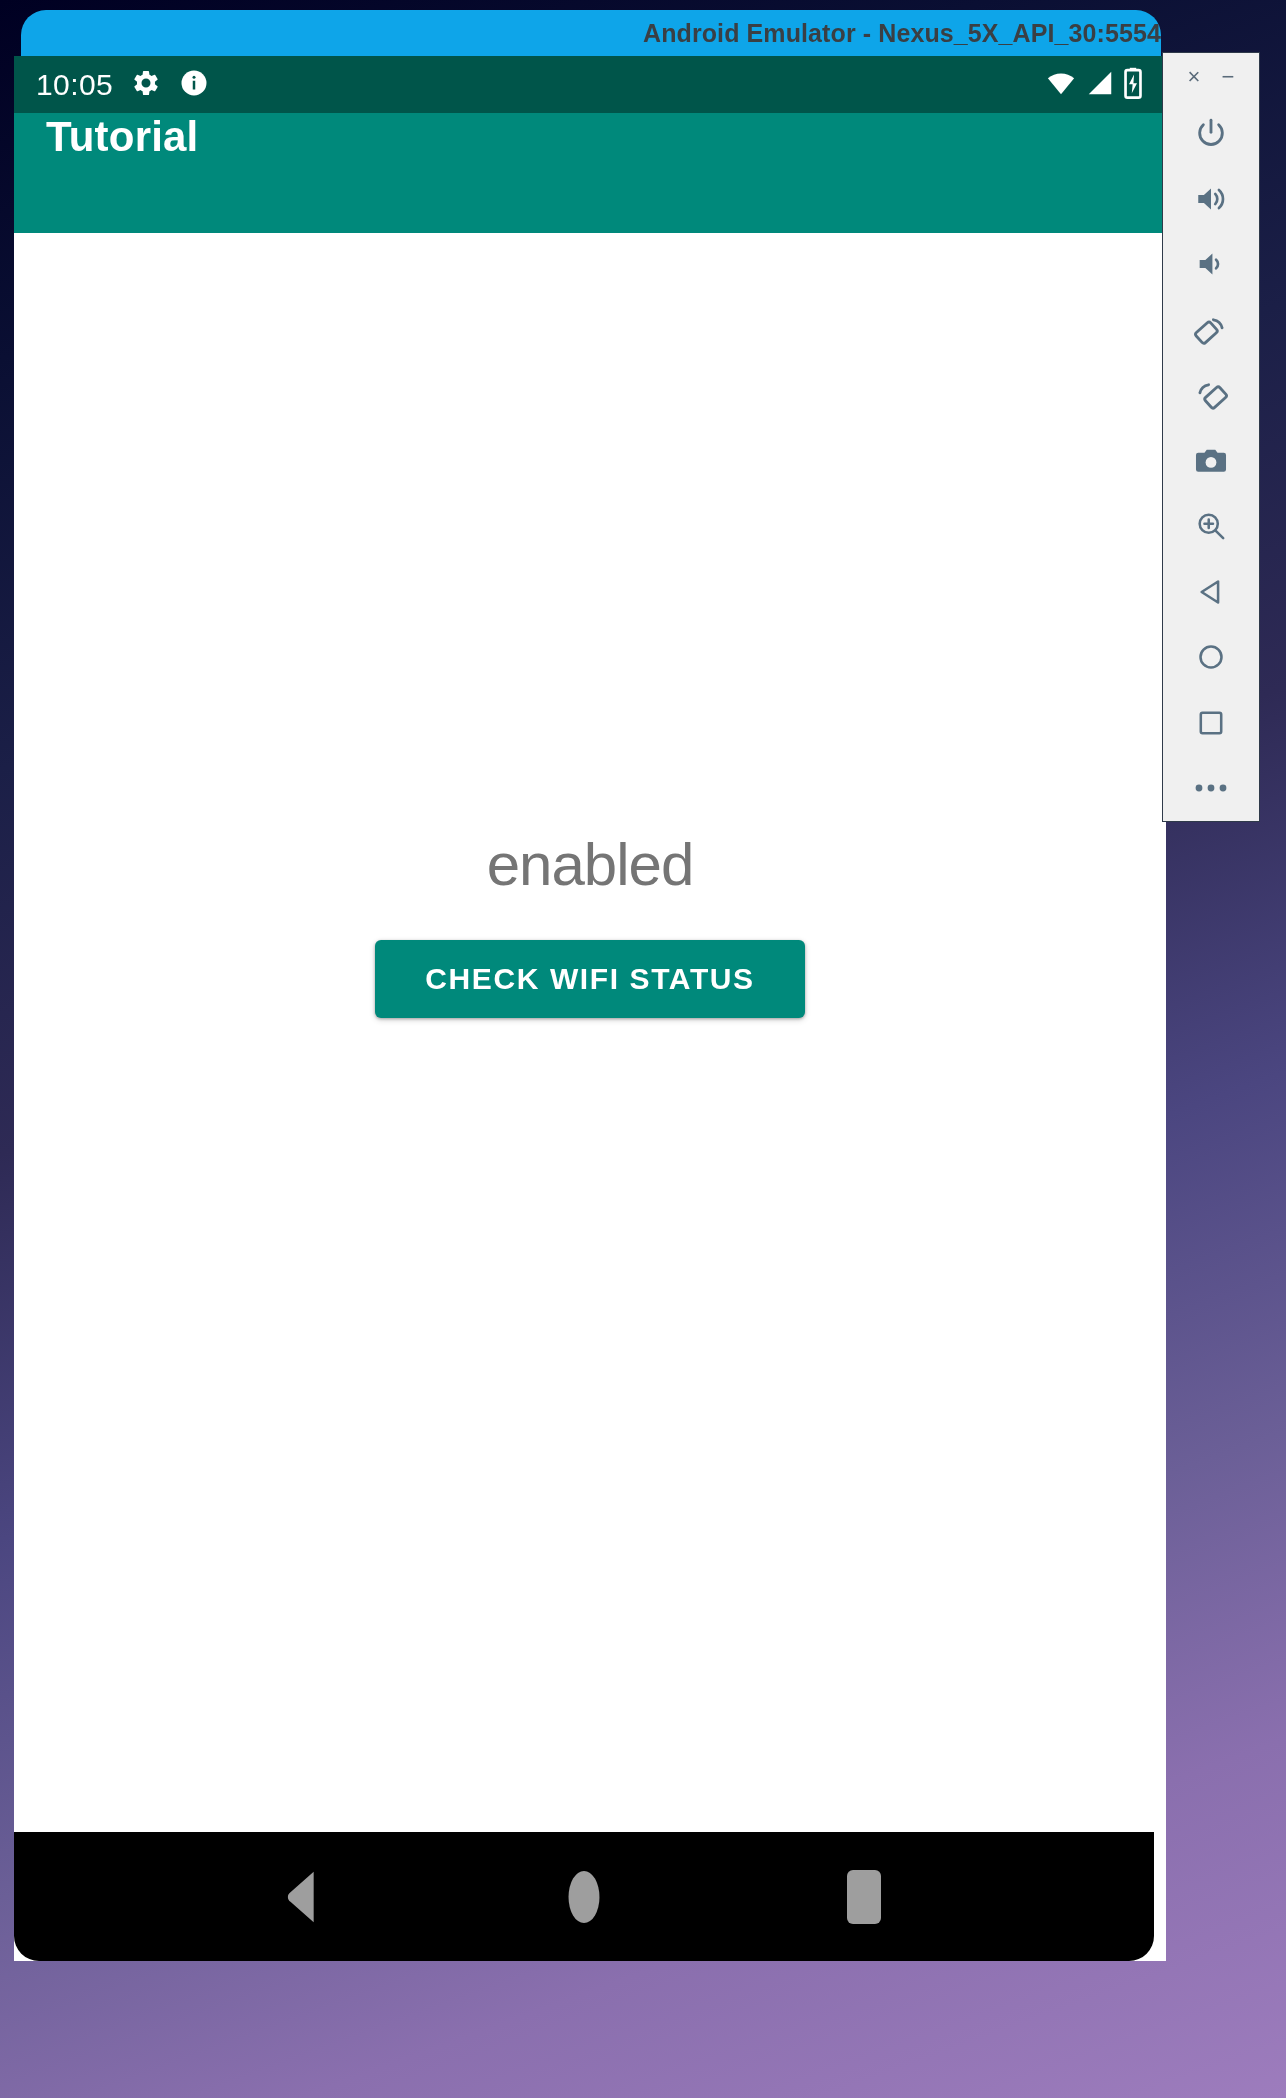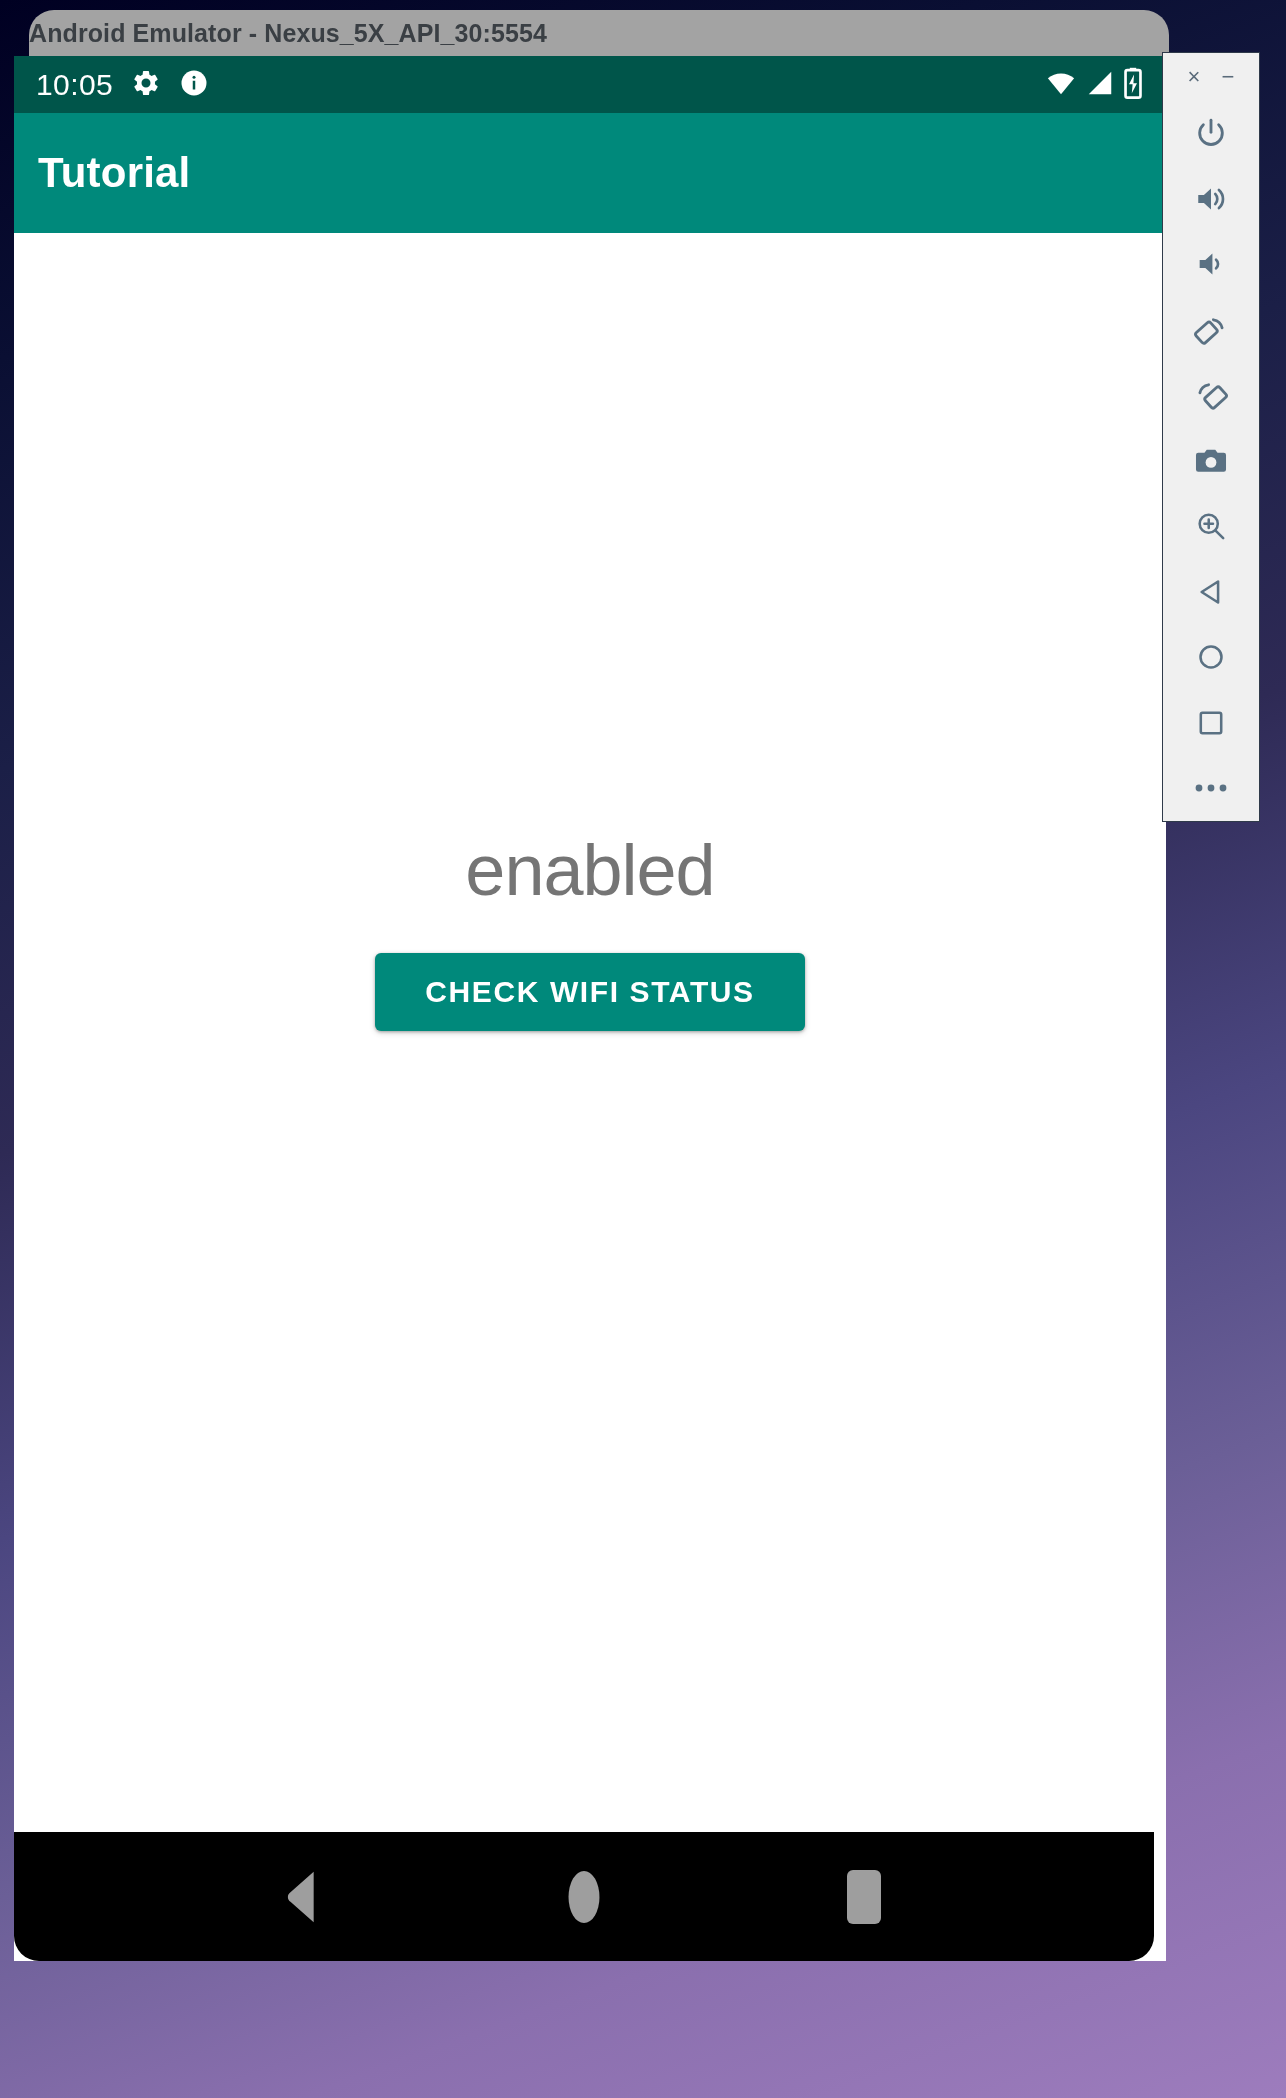--- a/index.html
+++ b/index.html
@@ -17,24 +17,24 @@
   }
 
   
   #emulator-window{
     position:absolute; left:14px; top:10px;
     width:1140px; height:2080px;
   }
 
   
   #window-titlebar{
-    position:absolute; left:15px; top:0; width:1140px; height:46px;
-    background:#a3a3a3;
+    position:absolute; left:7px; top:0; width:1140px; height:46px;
+    background:#0ea5e9;
     border-top-left-radius:25px; border-top-right-radius:25px;
-    display:flex; align-items:center; justify-content:flex-start;
+    display:flex; align-items:center; justify-content:flex-end;
   }
   #window-title{
     font-size:25px; font-weight:bold; color:#3a3f44;
     letter-spacing:.1px;
   }
 
   
   #device-screen{
     position:absolute; left:0; top:46px; width:1152px; height:1905px;
     background:#fde047; overflow:hidden;
@@ -45,32 +45,32 @@
     position:relative; height:57px; background:#00554a;
     display:flex; align-items:center; padding:0 22px;
   }
   .status-left{ display:flex; align-items:center; gap:18px; }
   #status-clock{ color:#fff; font-size:30px; letter-spacing:.4px; }
   .status-right{ margin-left:auto; display:flex; align-items:center; gap:7px; }
 
   
   #app-bar{
     height:120px; background:#00897b;
-    display:flex; align-items:center; padding:0 24px;
+    display:flex; padding:0 32px;
   }
   #app-bar-title{ color:#ffffff; font-size:42px; font-weight:bold; letter-spacing:.2px; }
 
   
   #app-content{
     height:1728px; background:#ffffff;
     display:flex; flex-direction:column; align-items:center;
     justify-content:flex-start; padding-top:600px;
   }
   #wifi-status-text{
-    font-size:72px; color:#757575; line-height:1.05; letter-spacing:-1px;
+    font-size:60px; color:#757575; line-height:1.05; letter-spacing:-1px;
   }
   #check-wifi-button{
     margin-top:44px;
     background:#00897b; color:#ffffff;
     border:none; border-radius:6px;
     padding:22px 50px;
     font-size:30px; font-weight:bold; letter-spacing:1.6px;
     font-family:"Liberation Sans", sans-serif;
     box-shadow:0 1px 3px rgba(0,0,0,.28), 0 2px 6px rgba(0,0,0,.16);
     cursor:pointer;

